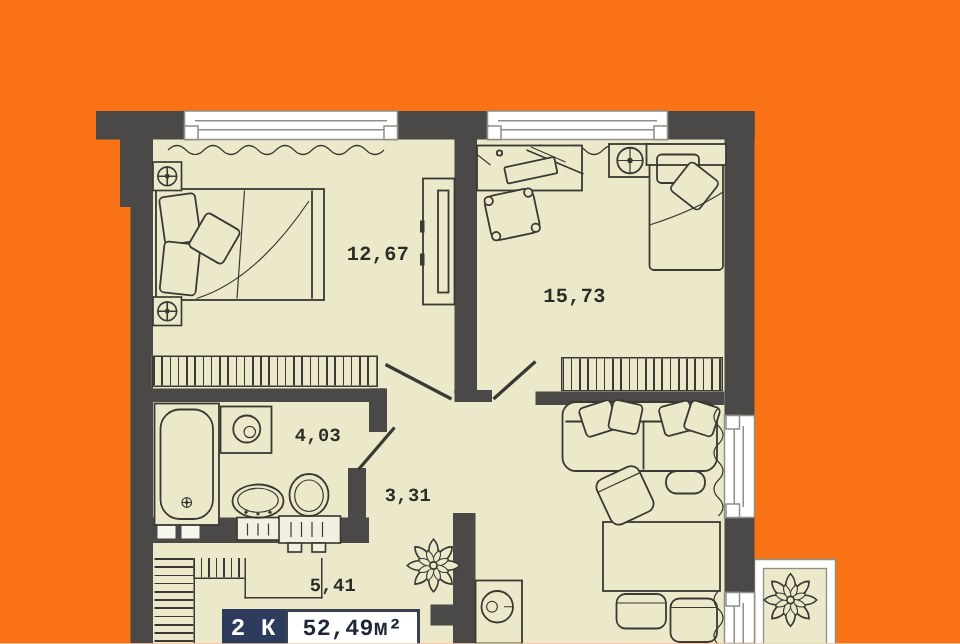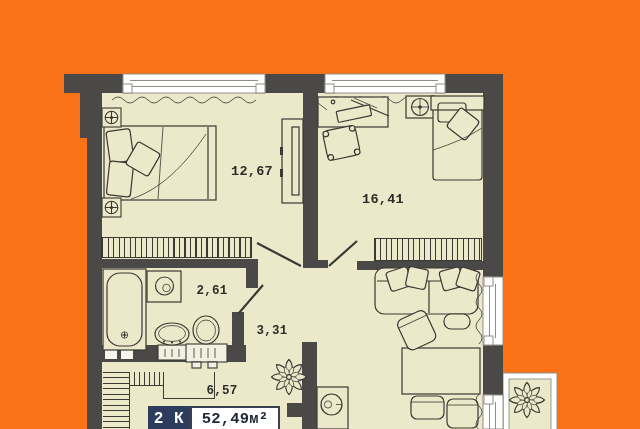--- a/index.html
+++ b/index.html
@@ -271,23 +271,23 @@
     <use class="flower" href="#flower-shape" x="527" y="400"></use>
   </svg>
 
   <div id="closet1" class="hatch"></div>
   <div id="closet2" class="hatch"></div>
   <div id="ladder-v"></div>
   <div id="ladder-h"></div>
   <div id="closet-outline"></div>
 
   <div class="area-label big" style="left:252px;top:171px">12,67</div>
-  <div class="area-label big" style="left:383px;top:199px">16,41</div>
-  <div class="area-label" style="left:212px;top:291px">2,61</div>
+  <div class="area-label big" style="left:383px;top:199px">15,73</div>
+  <div class="area-label" style="left:212px;top:291px">4,03</div>
   <div class="area-label" style="left:272px;top:331px">3,31</div>
-  <div class="area-label" style="left:222px;top:391px">6,57</div>
+  <div class="area-label" style="left:222px;top:391px">5,41</div>
 
   <div id="badge">
     <div id="badge-rooms">2 К</div>
     <div id="badge-area">52,49м²</div>
   </div>
 
 </div>
 
 </body></html>

